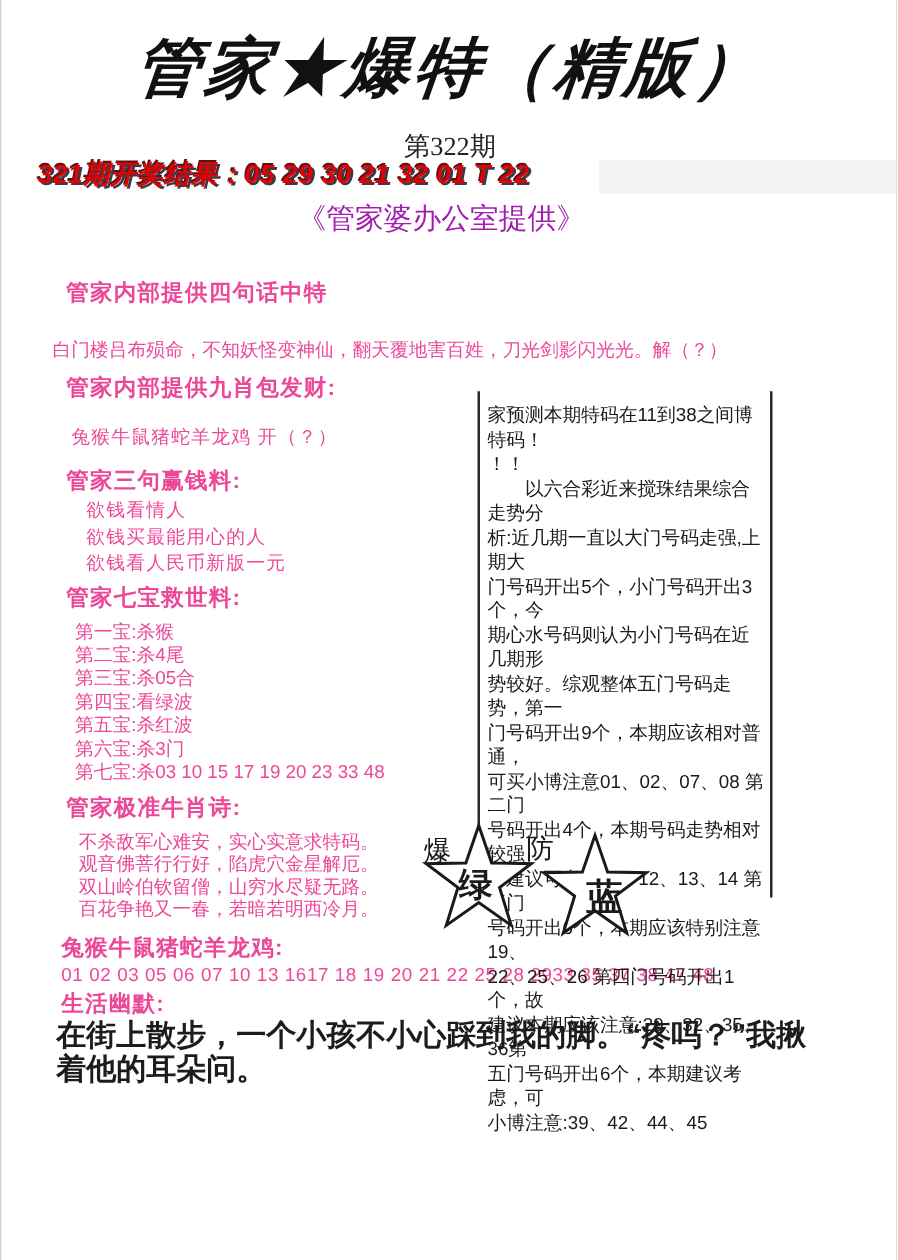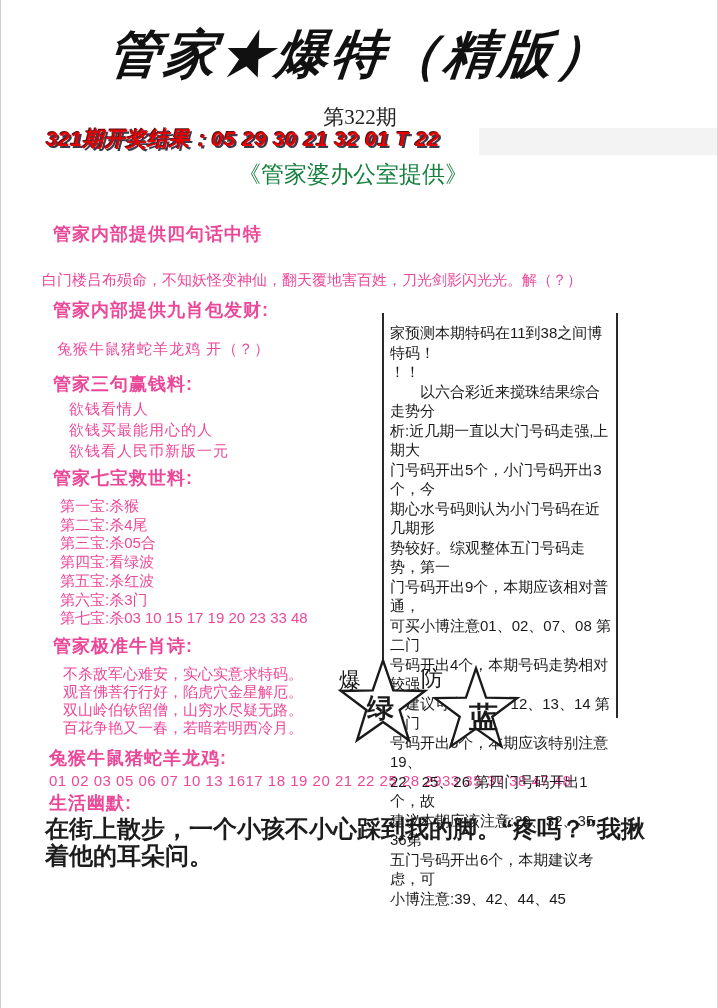--- a/index.html
+++ b/index.html
@@ -9,25 +9,25 @@
     border-left:1px solid #cfcfcf;border-right:1px solid #d6d6d6;box-sizing:border-box;
   }
   .abs{position:absolute;white-space:pre-line;}
   .page-title{
     top:20px;left:0;width:718px;text-align:center;
     font-family:"Liberation Serif",serif;font-weight:bold;font-style:italic;
     font-size:52px;letter-spacing:4px;transform:skewX(-6deg);color:#111;
   }
   .issue{top:103px;left:0;width:718px;text-align:center;font-size:21px;color:#222;font-family:Liberation Serif, serif;}
   .result{
-    top:125px;left:45px;font-size:21px;font-weight:bold;font-style:italic;
+    top:125px;left:29px;font-size:21px;font-weight:bold;font-style:italic;
     color:#e60000;letter-spacing:0.5px;
     text-shadow:2px 2px 0 #3a3a4a, -1px -1px 0 #55121a;
   }
-  .provider{top:159px;left:0;width:704px;text-align:center;font-size:23px;color:#15803d;}
+  .provider{top:159px;left:0;width:704px;text-align:center;font-size:23px;color:#a21caf;}
   .sec-header{font-size:18px;font-weight:bold;color:#ec4899;letter-spacing:1px;}
   .body15{font-size:15px;color:#ec4899;}
   .artifact{top:128px;left:478px;width:240px;height:27px;background:#f3f3f3;}
 
   .panel{
     top:313px;left:333px;width:236px;height:405px;
     border-left:2px solid #2a2a2a;border-right:2px solid #2a2a2a;box-sizing:border-box;margin-left:48px;
   }
   .panel-text{
     position:absolute;top:10px;left:6px;width:224px;

